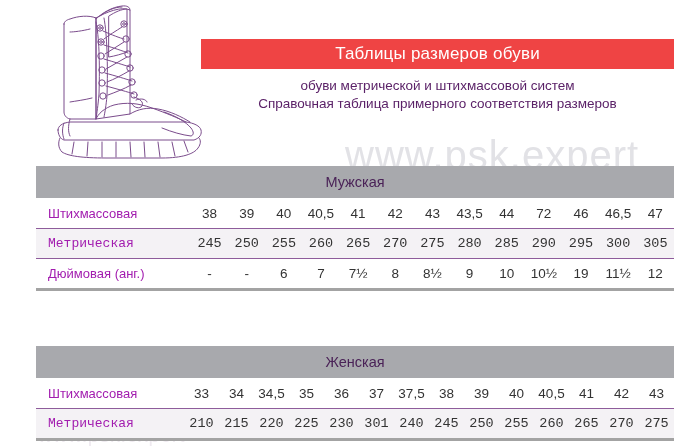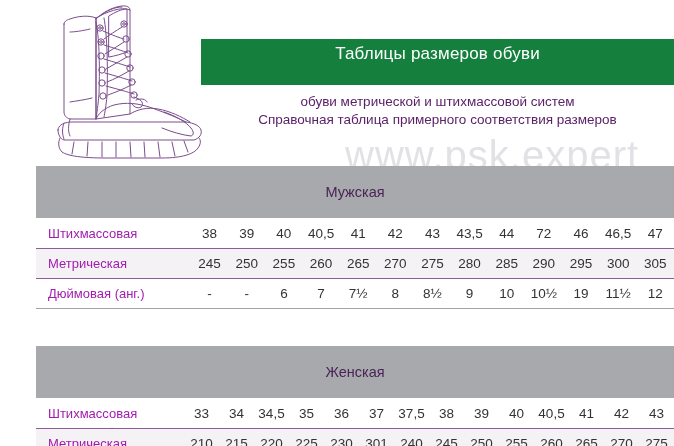--- a/index.html
+++ b/index.html
@@ -51,26 +51,26 @@
 
   
   .title-block {
     position: absolute;
     left: 201px;
     top: 39px;
     width: 473px;
     z-index: 3;
   }
   .title-bar {
-    background: #15803d;
+    background: #ef4444;
     color: #ffffff;
     text-align: center;
     font-size: 17px;
     line-height: 30px;
-    height: 46px;
+    height: 30px;
     letter-spacing: 0.2px;
   }
   .subtitle {
     text-align: center;
     color: #5B2268;
     font-size: 13.5px;
     line-height: 17.5px;
     padding-top: 8px;
   }
   .subtitle div { white-space: nowrap; }
@@ -87,45 +87,46 @@
   #table-men  { top: 166px; }
   #table-women{ top: 346px; }
 
   .size-table th.section-head {
     background: #A8A9AD;
     color: #4A2257;
     font-size: 14.5px;
     font-weight: normal;
     text-align: center;
     height: 16px;
-    padding: 18px;
+    padding: 8px;
     border-bottom: 1px solid #ffffff;
   }
   .size-table td {
     padding: 0;
     height: 29px;
     font-size: 13.5px;
     text-align: center;
     border-top: 1px solid #8E5C9B;
     border-bottom: 1px solid #8E5C9B;
     color: #333333;
     vertical-align: middle;
   }
   .size-table tr.row-shaded td {
     background: #F4F2F5;
+    font-family: Liberation Mono, monospace;
   }
   .size-table td.row-label {
     text-align: left;
     padding-left: 12px;
     color: #a21caf;
     font-size: 13px;
     white-space: nowrap;
   }
   .size-table tr.row-last td {
-    border-bottom: 1px solid #a3a3a3;
+    border-bottom: 3px solid #a3a3a3;
   }
 </style>
 </head>
 <body>
 
 <div class="watermark">www.psk.expert</div>
 <div class="watermark-bottom">www.psk.expert</div>
 
 <div class="boot-art">
   <svg viewBox="0 0 182 160" width="182" height="160" xmlns="http://www.w3.org/2000/svg" fill="none" stroke="#7B4C8C" stroke-width="1" stroke-linejoin="round" stroke-linecap="round">

